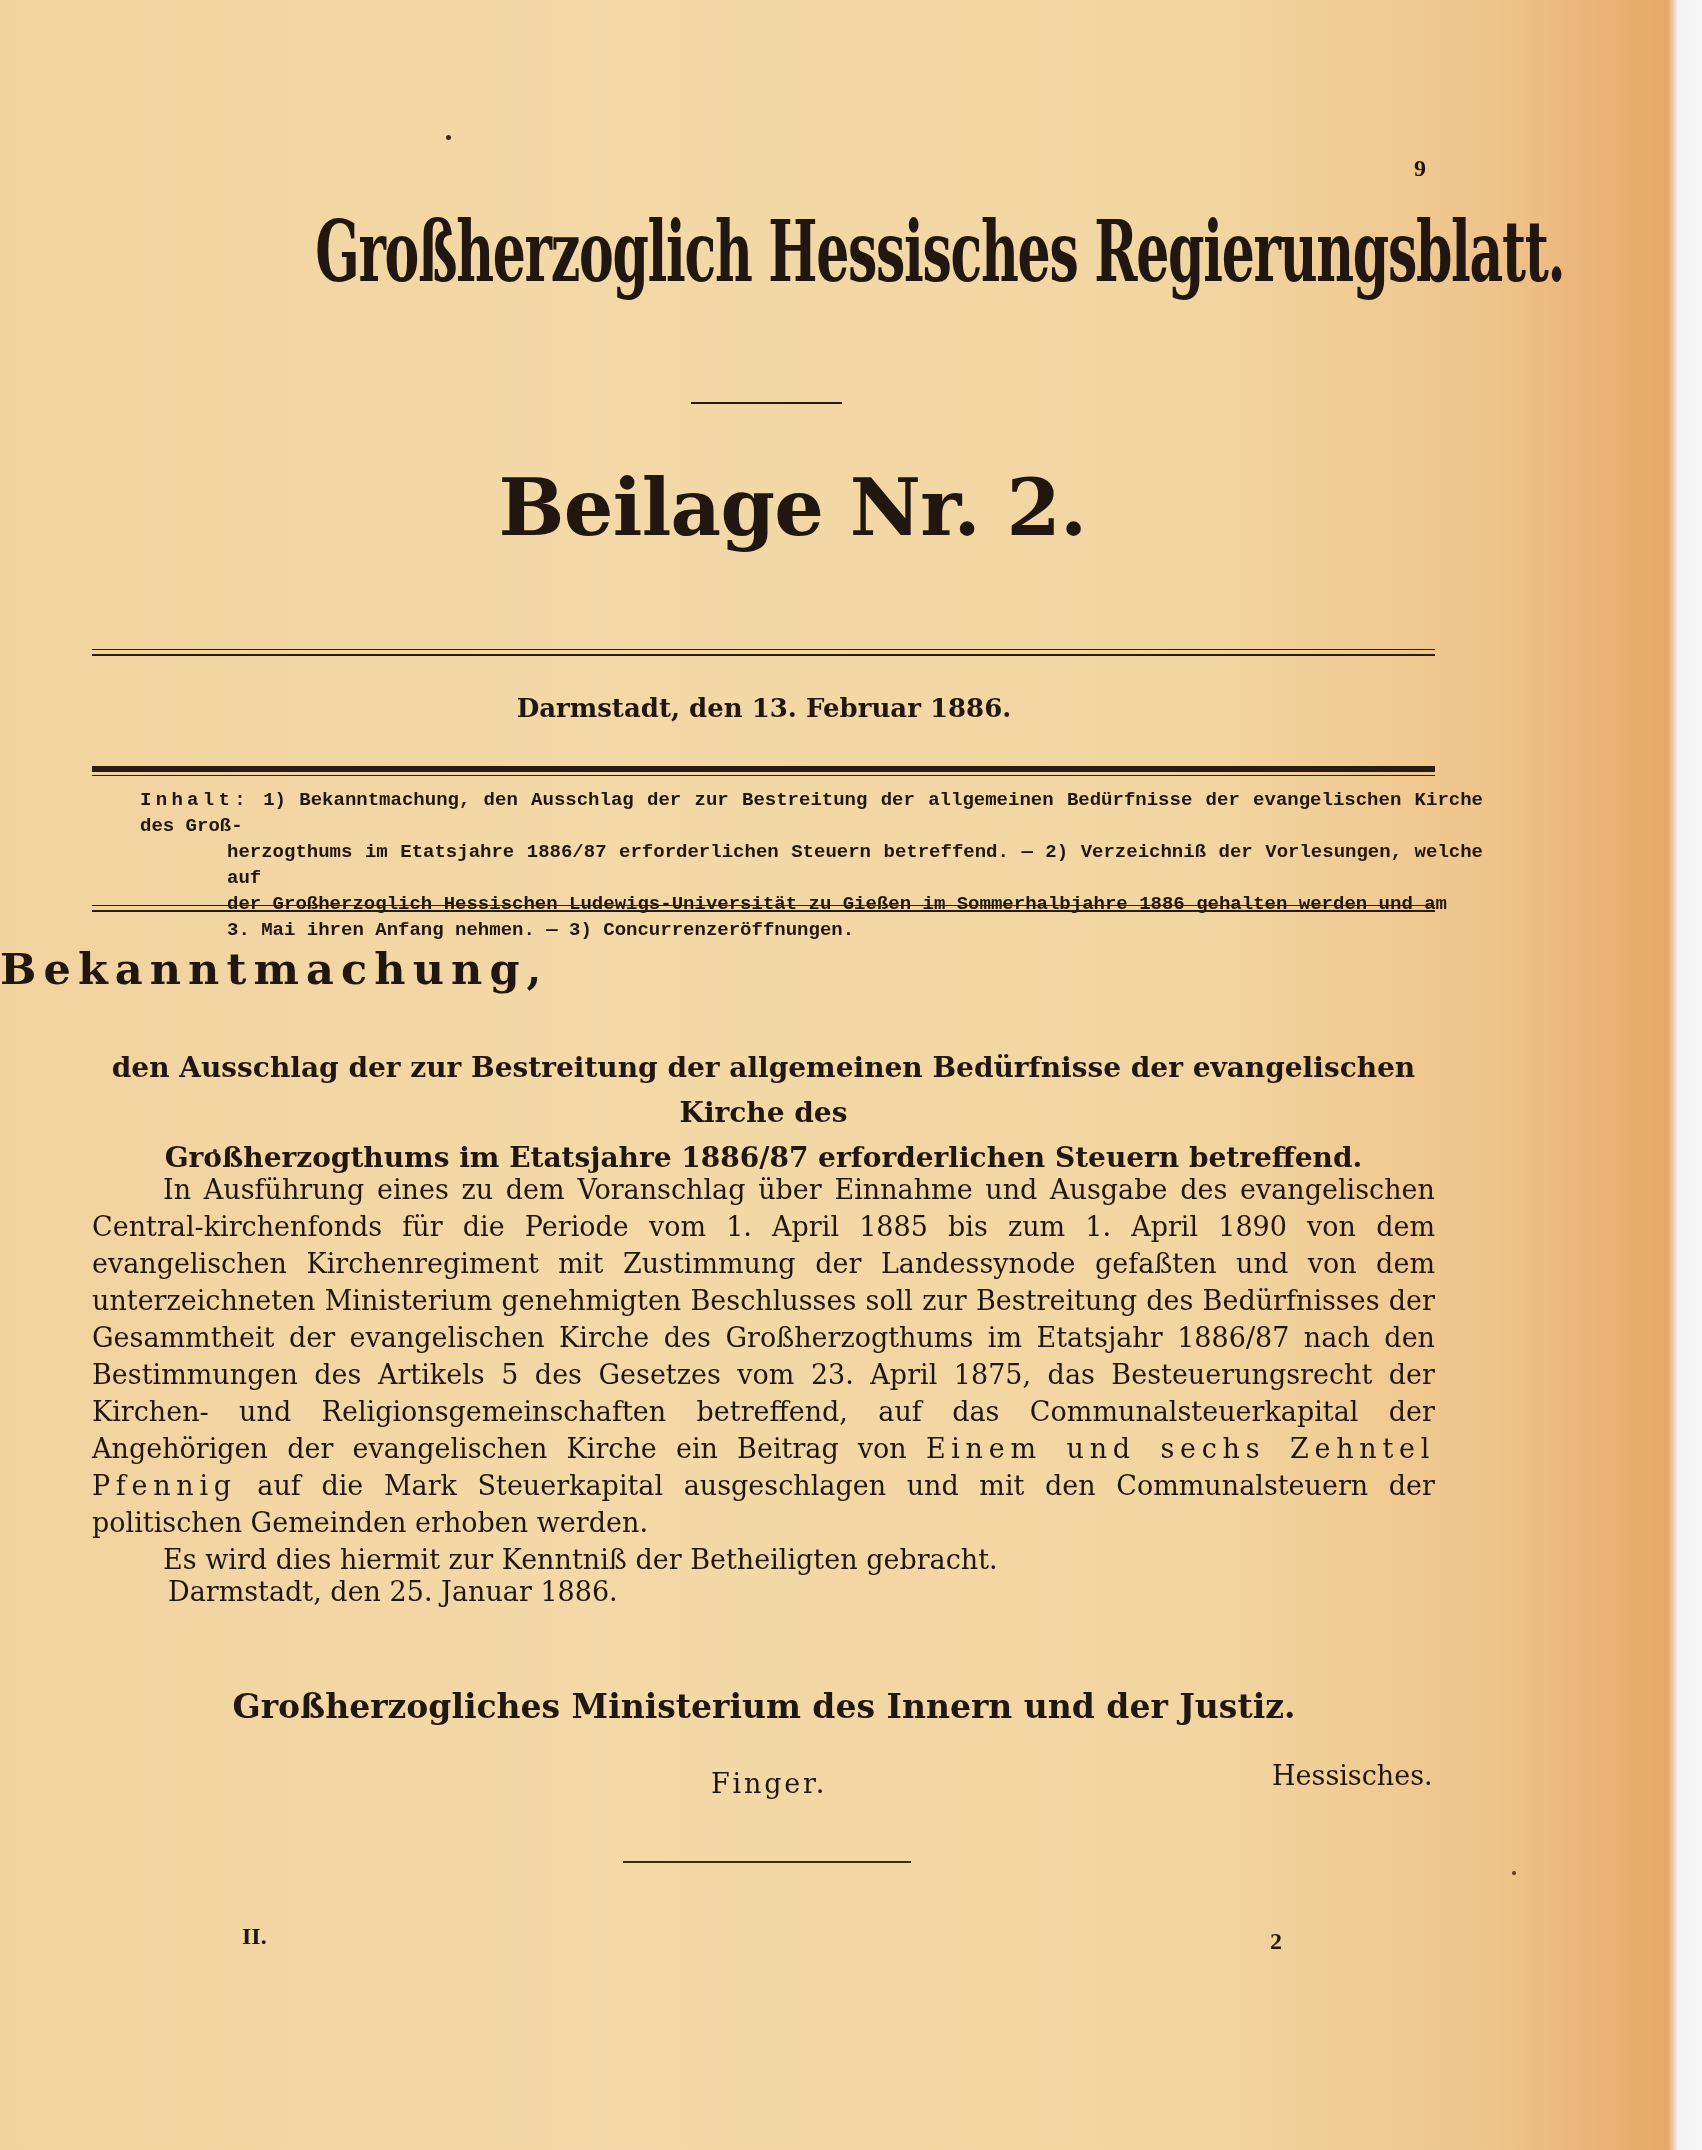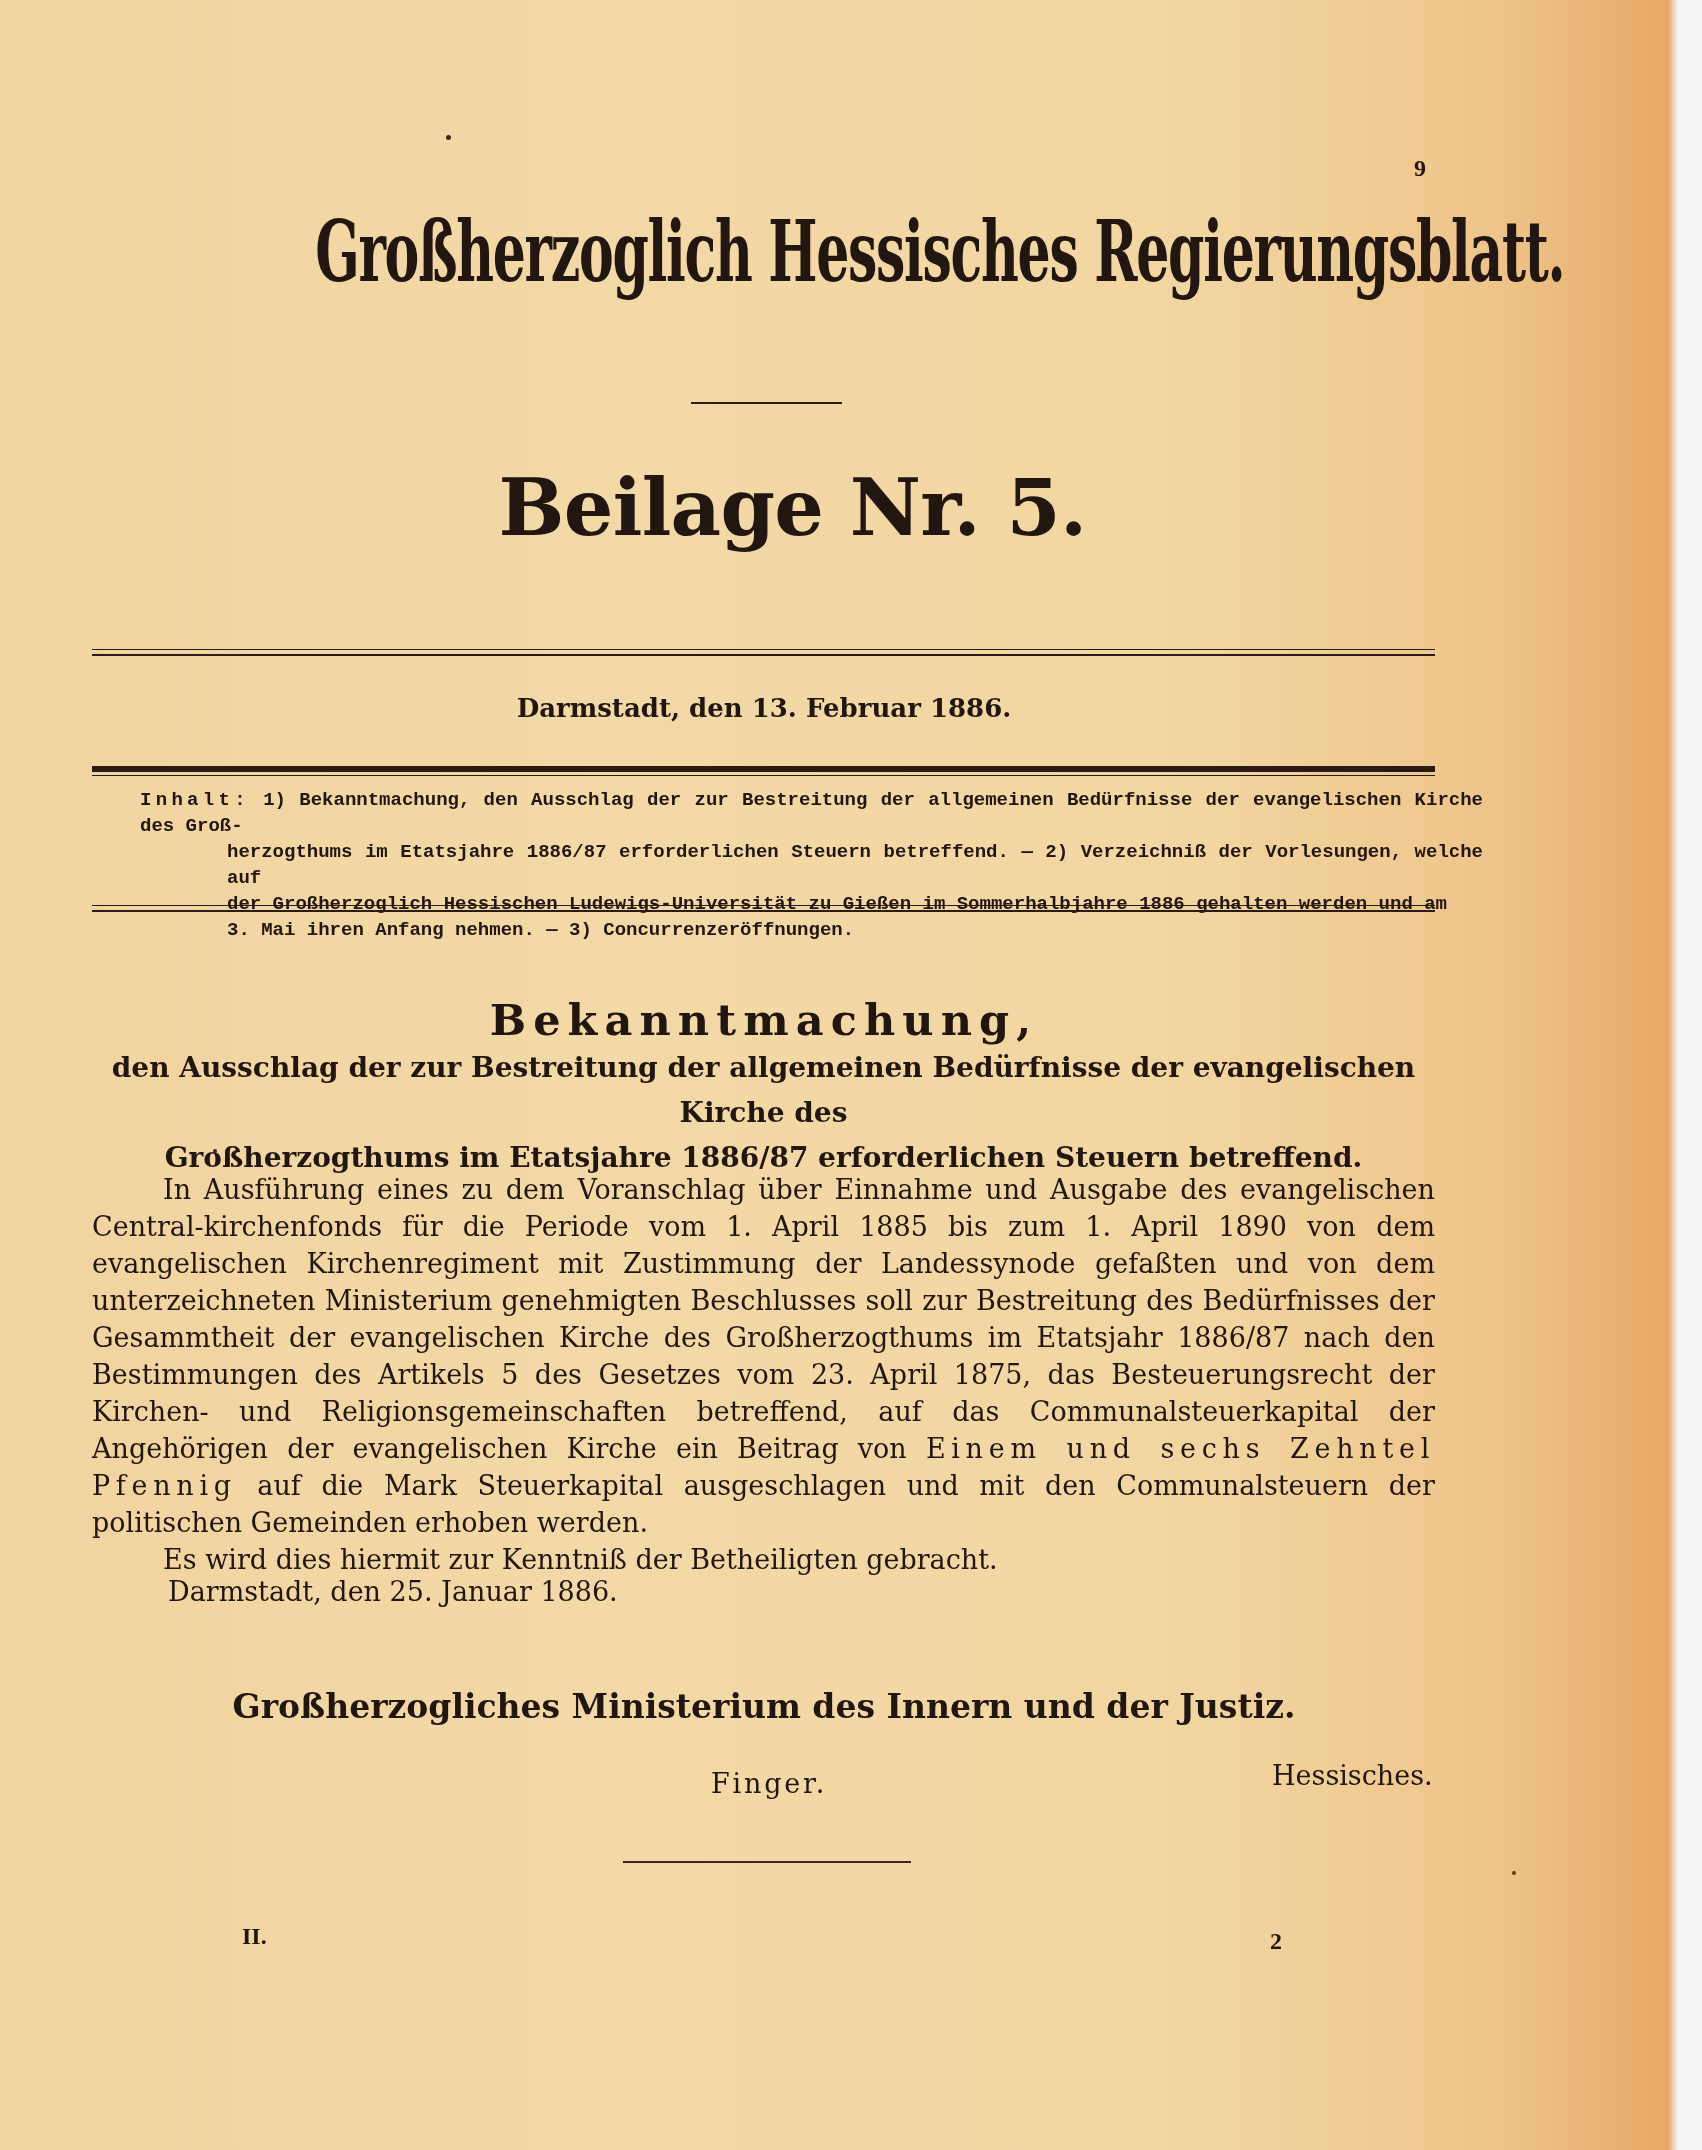--- a/index.html
+++ b/index.html
@@ -19,21 +19,21 @@
     white-space: nowrap; text-align: center; line-height: 1.25;
   }
   .title-wrap { left: 0; width: 1659px; top: 199px; }
   .short-rule { height: 2.1px; background: #2a1c14; }
   .subtitle { left: 0; width: 1585px; top: 462px; font-size: 78px; font-family: "DejaVu Serif", serif; font-weight: bold; text-align: center; letter-spacing: -0.7px; }
   .rule { position: absolute; left: 92px; width: 1343px; background: #2a1c14; }
   .date-line { left: 0; width: 1528px; top: 693px; font-size: 26px; font-weight: bold; text-align: center; font-family: "DejaVu Serif", serif; }
   .contents { left: 92px; width: 1343px; top: 787px; font-size: 19px; line-height: 26px; font-family: Liberation Mono, monospace; font-weight: bold; text-align: justify; margin-left: 48px; }
   .contents .lbl { letter-spacing: 4.3px; }
   .contents .indent { padding-left: 87px; display: block; }
-  .notice-title { left: 0; width: 1528px; top: 995px; font-size: 43px; font-weight: bold; letter-spacing: 7.1px; text-align: center; }
+  .notice-title { left: 0; width: 1528px; top: 944px; font-size: 43px; font-weight: bold; letter-spacing: 7.1px; text-align: left; }
   .notice-sub { left: 92px; width: 1343px; top: 1045px; font-size: 28px; font-weight: bold; line-height: 45px; text-align: center; }
   .body-text { left: 92px; width: 1343px; top: 1171px; font-size: 27px; line-height: 37px; text-align: justify; font-family: "DejaVu Serif", serif; }
   .body-text p { margin: 0; text-indent: 71px; }
   .spaced { letter-spacing: 5.7px; }
   .place-date { left: 168px; top: 1576px; font-size: 27px; }
   .ministry { left: 0; width: 1528px; top: 1687px; font-size: 33px; font-weight: bold; text-align: center; }
   .sig-1 { left: 711px; top: 1768px; font-size: 27px; letter-spacing: 2.8px; }
   .sig-2 { left: 1272px; top: 1760px; font-size: 27px; }
   .bottom-rule { left: 623px; width: 288px; top: 1861px; height: 2.1px; background: #3a2818; }
   .footer-left { left: 242px; top: 1923px; font-size: 24px; font-weight: bold; font-family: "Liberation Serif", serif; }
@@ -46,21 +46,21 @@
 <div class="page">
 
   <div class="blk page-number">9</div>
 
   <div class="blk title-wrap center">
     <div class="title" style="position:static; width:auto;">Großherzoglich Hessisches Regierungsblatt.</div>
   </div>
 
   <div class="blk short-rule" style="left:691px; width:151px; top:402px;"></div>
 
-  <div class="blk subtitle">Beilage Nr. 5.</div>
+  <div class="blk subtitle">Beilage Nr. 2.</div>
 
   <div class="rule" style="top:649px; height:1.4px;"></div>
   <div class="rule" style="top:654px; height:2.1px;"></div>
 
   <div class="blk date-line">Darmstadt, den 13. Februar 1886.</div>
 
   <div class="rule" style="top:766px; height:5.7px;"></div>
   <div class="rule" style="top:775px; height:1.4px;"></div>
 
   <div class="blk contents">

